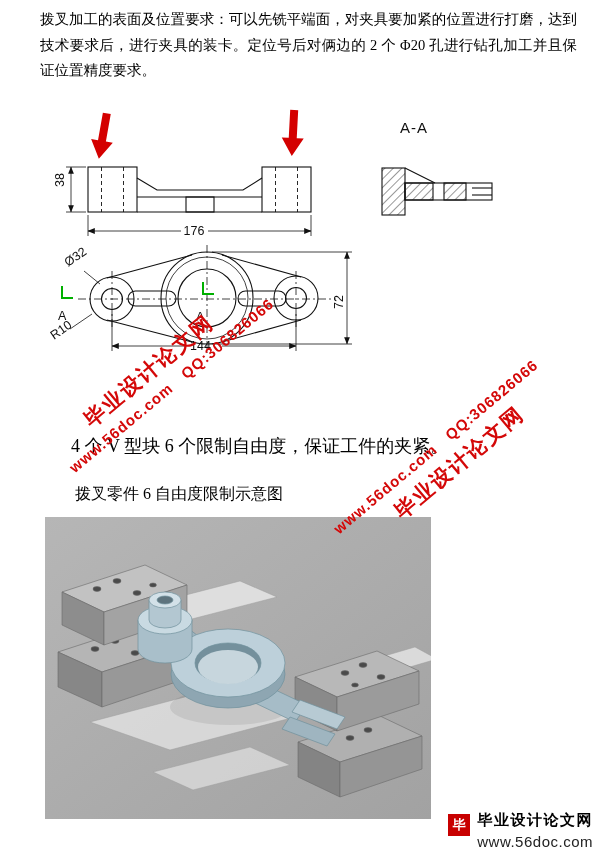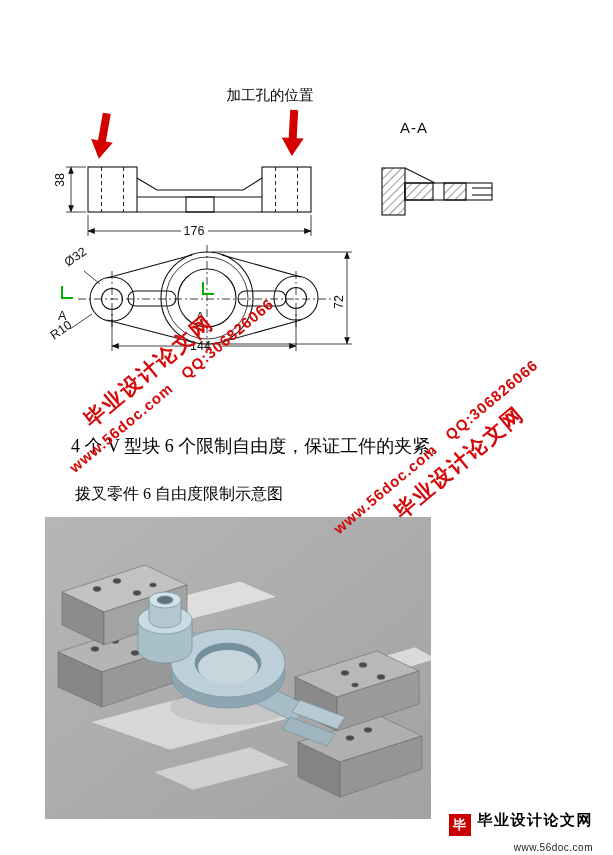--- a/index.html
+++ b/index.html
@@ -34,29 +34,29 @@
   .footer {
     position:absolute; right:20px; top:811px; display:flex; gap:7px; z-index:40;
     font-family:"Liberation Sans", sans-serif; align-items:flex-start;
   }
   .footer .logo {
     width:22px; height:22px; background:#c80000; color:#fff; font-weight:bold;
     font-size:13px; text-align:center; line-height:22px; margin-top:3px;
   }
   .footer .col { display:flex; flex-direction:column; align-items:flex-end; }
   .footer .site { font-size:15px; font-weight:bold; letter-spacing:1.5px; }
-  .footer .url  { font-size:10px; color:#222; margin-top:12px; letter-spacing:.5px; }
+  .footer .url  { font-size:15px; color:#222; margin-top:3px; letter-spacing:.5px; }
 </style>
 </head>
 <body>
 
 <div class="page">
 
-
-  <div class="caption-holes">加工孔的位置</div>
+  <div class="para">拨叉加工的表面及位置要求：可以先铣平端面，对夹具要加紧的位置进行打磨，达到技术要求后，进行夹具的装卡。定位号后对俩边的 2 个 Φ20 孔进行钻孔加工并且保证位置精度要求。</div>
+
 
   <svg class="drawing" width="470" height="335" viewBox="0 0 470 335">
     <defs>
       <pattern id="hatch" width="6" height="6" patternUnits="userSpaceOnUse" patternTransform="rotate(45)">
         <line x1="0" y1="0" x2="0" y2="6" stroke="#333" stroke-width="1"></line>
       </pattern>
       <marker id="arr" viewBox="0 0 10 10" refX="9.5" refY="5" markerWidth="9" markerHeight="9" orient="auto-start-reverse">
         <path d="M0,1 L10,5 L0,9 Z" fill="#111"></path>
       </marker>
     </defs>

